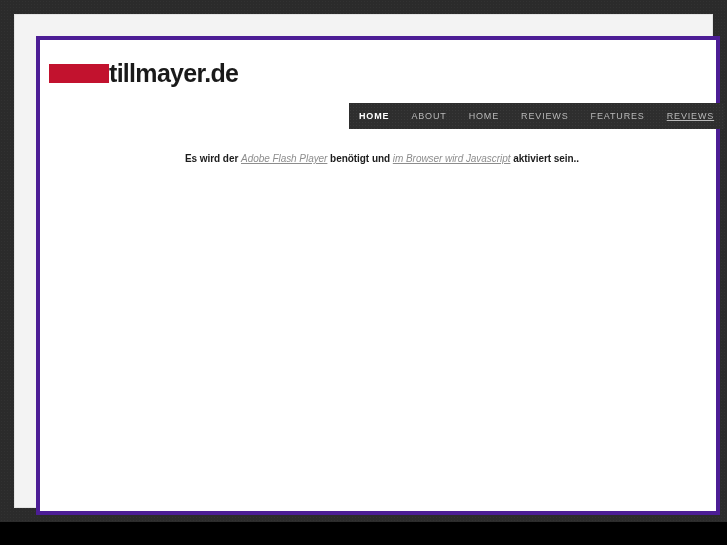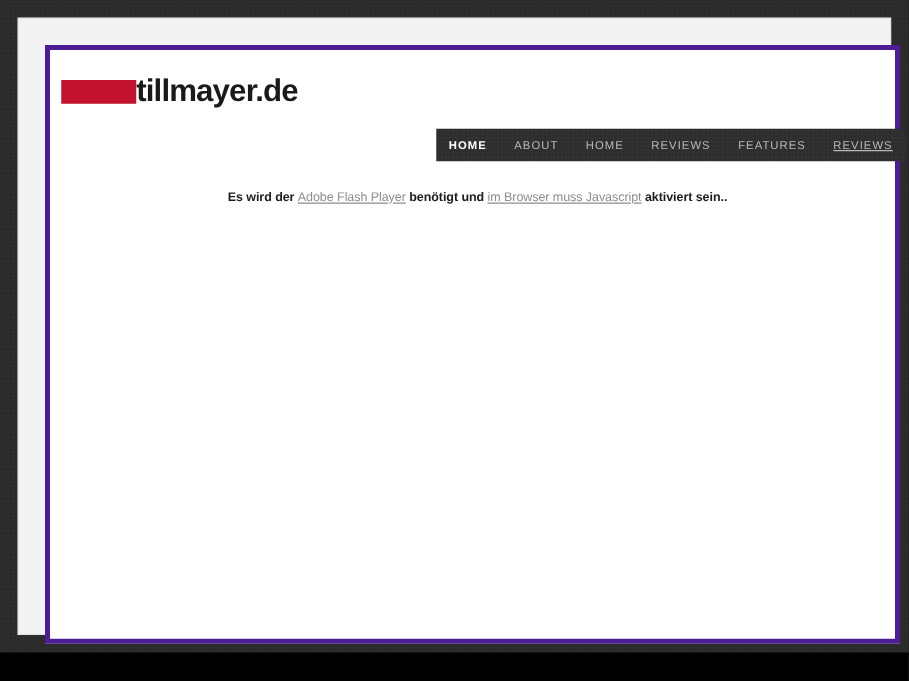--- a/index.html
+++ b/index.html
@@ -159,20 +159,21 @@
     text-align: center;
     font-size: 10px;
     color: #1c1c1c;
     line-height: 14px;
     letter-spacing: -0.05px;
   }
 
   #flash-notice a {
     color: #8d8d8d;
     text-decoration: underline;
+    font-style: italic;
   }
 
   .notice-strong {
     font-weight: bold;
   }
 </style>
 </head>
 <body>
 
 <div id="browser-frame">
@@ -197,20 +198,20 @@
             <a class="nav-item" href="#">REVIEWS</a>
             <a class="nav-item" href="#">FEATURES</a>
             <a class="nav-item" href="#">REVIEWS</a>
           </nav>
 
       </div>
 
       <div id="main-body">
 
         <div id="flash-notice">
-          <span class="notice-strong">Es wird der </span><a href="#">Adobe Flash Player</a><span class="notice-strong"> benötigt und </span><a href="#">im Browser muss Javascript</a><span class="notice-strong"> aktiviert sein..</span>
+          <span class="notice-strong">Es wird der </span><a href="#">Adobe Flash Player</a><span class="notice-strong"> benötigt und </span><a href="#">im Browser wird Javascript</a><span class="notice-strong"> aktiviert sein..</span>
         </div>
 
       </div>
 
     </div>
   </div>
 </div>
 
 </body></html>

